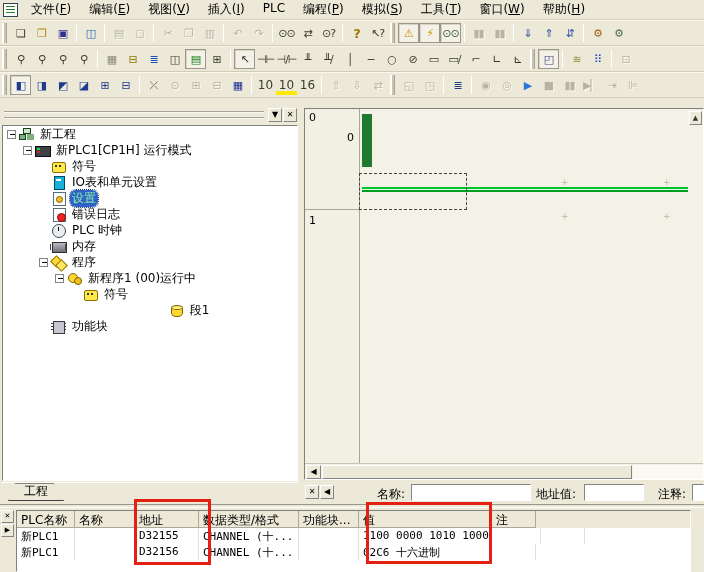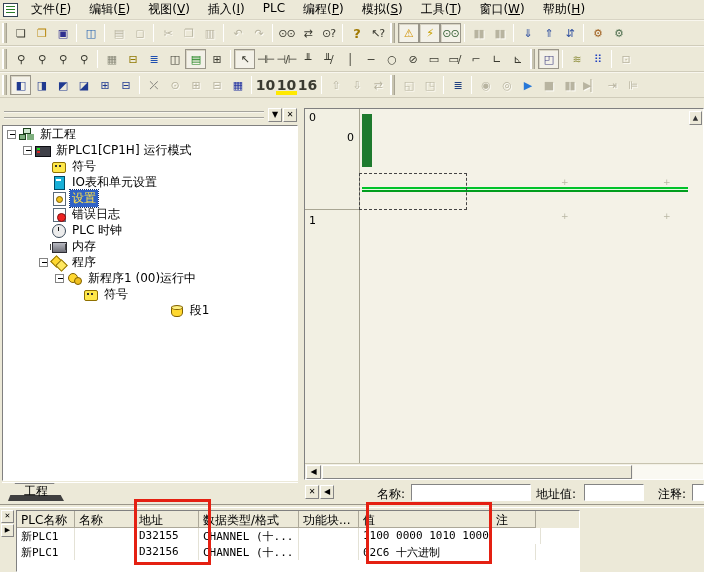--- a/index.html
+++ b/index.html
@@ -16,37 +16,37 @@
 
   
   .tbrow{position:absolute;left:0;width:704px;height:26px;display:flex;align-items:center;background:#ece9d8;border-top:1px solid #f8f6ee;border-bottom:1px solid #d0ccba;overflow:hidden;}
   #tb1{top:20px;} #tb2{top:46px;} #tb3{top:72px;}
   .tb-handle{width:5px;height:20px;margin:0 3px 0 2px;border-left:2px solid #fff;background:#c8c4b0;box-shadow:inset -1px 0 0 #a8a494;flex:none;}
   .tb-sep{width:1px;height:18px;background:#b0ac9a;border-right:1px solid #fff;margin:0 3px;flex:none;}
   .tb-btn{width:21px;height:20px;display:flex;align-items:center;justify-content:center;font-size:11px;line-height:1;color:#3a3a30;flex:none;cursor:default;white-space:nowrap;letter-spacing:-1px;}
   .tb-btn.dis{color:#b8b4a0;text-shadow:1px 1px 0 #fdfcf7;}
   .tb-btn.prs{border:1px solid #9a968a;background:#f3f1e8;box-shadow:inset 1px 1px 0 #d8d4c4;}
   .tb-btn.bold{font-weight:bold;font-size:13px;}
-  .tb-btn.txt{font-weight:bold;font-size:14px;letter-spacing:0;font-family:"DejaVu Sans",sans-serif;}
+  .tb-btn.txt{font-weight:normal;font-size:12px;letter-spacing:0;font-family:"DejaVu Sans",sans-serif;}
   .tb-btn.hl{box-shadow:inset 0 -4px 0 #ffe900;}
 
   
   .main{position:absolute;left:0;top:98px;width:704px;height:474px;background:#ece9d8;}
 
   
   .lp-grip{position:absolute;left:2px;top:10px;width:296px;height:15px;}
   .lp-grip .lines{position:absolute;left:2px;top:3px;width:260px;height:8px;border-top:2px groove #f8f6ee;border-bottom:2px groove #f8f6ee;}
   .mini-btn{position:absolute;top:0;width:14px;height:14px;background:#ece9d8;border:1px solid;border-color:#fff #848484 #848484 #fff;font-size:8px;line-height:12px;text-align:center;color:#000;}
   .tree-box{position:absolute;left:2px;top:27px;width:296px;height:356px;background:#fff;border:1px solid;border-color:#808080 #fff #fff #808080;overflow:hidden;}
   .tree-row{height:16px;display:flex;align-items:center;white-space:nowrap;cursor:default;}
   .exp{width:9px;height:9px;border:1px solid #848484;background:#fff;margin-right:3px;position:relative;flex:none;}
   .exp::before{content:"";position:absolute;left:2px;top:3px;width:5px;height:1px;background:#000;}
   .exp-sp{width:12px;flex:none;}
   .t-label{padding:0 2px;}
-  .t-label.sel{background:#2f62c6;color:#fde047;outline:1px dotted #10306e;}
+  .t-label.sel{background:#2f62c6;color:#86efac;outline:1px dotted #10306e;border-radius:6px;}
 
   .ti{width:15px;height:13px;margin-right:4px;position:relative;display:inline-block;flex:none;}
   .ti::before,.ti::after{content:"";position:absolute;}
   .ti-network::before{top:0;left:4px;width:6px;height:4px;background:#cde6cd;border:1px solid #1d421d;}
   .ti-network::after{top:6px;left:0;width:5px;height:4px;background:#7fb07f;border:1px solid #1d421d;box-shadow:8px 0 0 #7fb07f;}
   .ti-plc::before{top:2px;left:0;width:14px;height:9px;background:#3f4048;border:1px solid #0c0c12;}
   .ti-plc::after{top:4px;left:2px;width:3px;height:2px;background:#22dd22;box-shadow:0 3px 0 #dd2222;}
   .ti-symbols::before{top:2px;left:1px;width:12px;height:9px;background:#ffe84a;border:1px solid #8f7000;border-radius:2px;}
   .ti-symbols::after{top:5px;left:4px;width:2px;height:2px;background:#333;box-shadow:4px 0 0 #333;}
   .ti-io-table::before{top:0;left:3px;width:9px;height:12px;background:#18b0d8;border:1px solid #004a66;}
@@ -62,21 +62,21 @@
   .ti-program::before{top:1px;left:1px;width:7px;height:7px;background:#ffd830;border:1px solid #8f7000;transform:rotate(45deg);}
   .ti-program::after{top:5px;left:6px;width:7px;height:7px;background:#ffe860;border:1px solid #8f7000;transform:rotate(45deg);}
   .ti-program-section::before{top:1px;left:1px;width:8px;height:8px;background:#ffd830;border:1px solid #806000;border-radius:50%;}
   .ti-program-section::after{top:5px;left:7px;width:6px;height:6px;background:#f0c020;border:1px solid #806000;border-radius:50%;}
   .ti-section::before{top:3px;left:2px;width:10px;height:8px;background:#ffd830;border:1px solid #806000;border-radius:2px 2px 45% 45%;}
   .ti-section::after{top:1px;left:2px;width:10px;height:3px;background:#fff080;border:1px solid #806000;border-radius:50%;}
   .ti-function-block::before{top:1px;left:2px;width:10px;height:11px;background:#c6c6ce;border:1px solid #3a3a44;}
   .ti-function-block::after{top:3px;left:0;width:2px;height:1px;background:#3a3a44;box-shadow:0 3px 0 #3a3a44,0 6px 0 #3a3a44,13px 0 0 #3a3a44,13px 3px 0 #3a3a44,13px 6px 0 #3a3a44;}
 
   .lp-tabs{position:absolute;left:2px;top:384px;width:296px;height:20px;background:#ece9d8;border-top:1px solid #fff;}
-  .lp-tab{position:absolute;left:6px;top:0;width:56px;height:18px;background:#ece9d8;border-bottom:6px solid #404040;
+  .lp-tab{position:absolute;left:6px;top:0;width:56px;height:18px;background:#ece9d8;border-bottom:1px solid #404040;
           clip-path:polygon(7px 0,46px 0,56px 100%,0 100%);text-align:center;line-height:17px;font-size:12px;
           box-shadow:inset 1px 0 0 #848484,inset -1px 0 0 #848484,inset 0 1px 0 #848484;}
 
   
   .vsplit{position:absolute;left:298px;top:8px;width:6px;height:396px;background:#ece9d8;}
 
   
   .ladder{position:absolute;left:304px;top:10px;width:400px;height:372px;background:#f4f2e7;border:1px solid;border-color:#808080 #fff #fff #808080;overflow:hidden;}
   .gutter{position:absolute;left:0;top:0;width:55px;height:100%;background:#f2f0e3;border-right:1px solid #a9a694;}
   .rung0{position:absolute;left:0;top:0;width:55px;height:101px;border-bottom:1px solid #a9a694;}
@@ -101,21 +101,21 @@
   .wbar .sm{position:absolute;top:2px;width:14px;height:14px;background:#ece9d8;border:1px solid;border-color:#fff #848484 #848484 #fff;font-size:8px;line-height:12px;text-align:center;}
   .wlabel{position:absolute;top:3px;font-size:12px;}
   .wfield{position:absolute;top:1px;height:17px;background:#fff;border:1px solid;border-color:#848484 #fff #fff #848484;font-size:11px;padding:1px 2px;font-family:"DejaVu Sans Mono",monospace;}
 
   
   .hdivider{position:absolute;left:0;top:406px;width:704px;height:4px;background:#ece9d8;border-top:1px solid #9a968a;border-bottom:1px solid #fff;}
 
   
   .wt-strip{position:absolute;left:0;top:411px;width:15px;height:63px;background:#ece9d8;}
   .wt-strip .sm{position:absolute;left:1px;width:13px;height:13px;background:#ece9d8;border:1px solid;border-color:#fff #848484 #848484 #fff;font-size:7px;line-height:11px;text-align:center;}
-  .wtable{position:absolute;left:16px;top:412px;width:564px;height:62px;background:#fff;border:1px solid;border-color:#808080 #fff #fff #808080;overflow:hidden;}
+  .wtable{position:absolute;left:16px;top:412px;width:675px;height:62px;background:#fff;border:1px solid;border-color:#808080 #fff #fff #808080;overflow:hidden;}
   .wt-head{display:flex;height:17px;background:#ece9d8;}
   .wt-hc{border-right:1px solid #aca899;border-bottom:1px solid #aca899;padding:1px 4px;font-size:12px;white-space:nowrap;overflow:hidden;flex:none;}
   .wt-row{display:flex;height:16px;background:#fff;}
   .wt-c{border-right:1px solid #e4e2d6;padding:1px 4px;font-size:11px;font-family:"DejaVu Sans Mono",monospace;white-space:nowrap;overflow:hidden;flex:none;}
 
   
   .ann{position:absolute;border:3px solid #e42012;z-index:40;pointer-events:none;background:transparent;}
   #ann1{left:134px;top:401px;width:77px;height:66px;}
   #ann2{left:366px;top:404px;width:126px;height:62px;}
 </style>
@@ -314,20 +314,25 @@
         <div class="tree-row" style="padding-left: 68px;">
           <span class="exp-sp"></span>
           <span class="ti ti-symbols"></span>
           <span class="t-label">符号</span>
         </div>
         <div class="tree-row" style="padding-left: 68px; justify-content: center;">
           <span class="exp-sp"></span>
           <span class="ti ti-section"></span>
           <span class="t-label">段1</span>
         </div>
+        <div class="tree-row" style="padding-left: 36px;">
+          <span class="exp-sp"></span>
+          <span class="ti ti-function-block"></span>
+          <span class="t-label">功能块</span>
+        </div>
       </div>
     <div class="lp-tabs">
       <div class="lp-tab">工程</div>
     </div>
 
     <div class="vsplit"></div>
 
     <div class="ladder">
       <div class="gutter">
         <div class="rung0">

